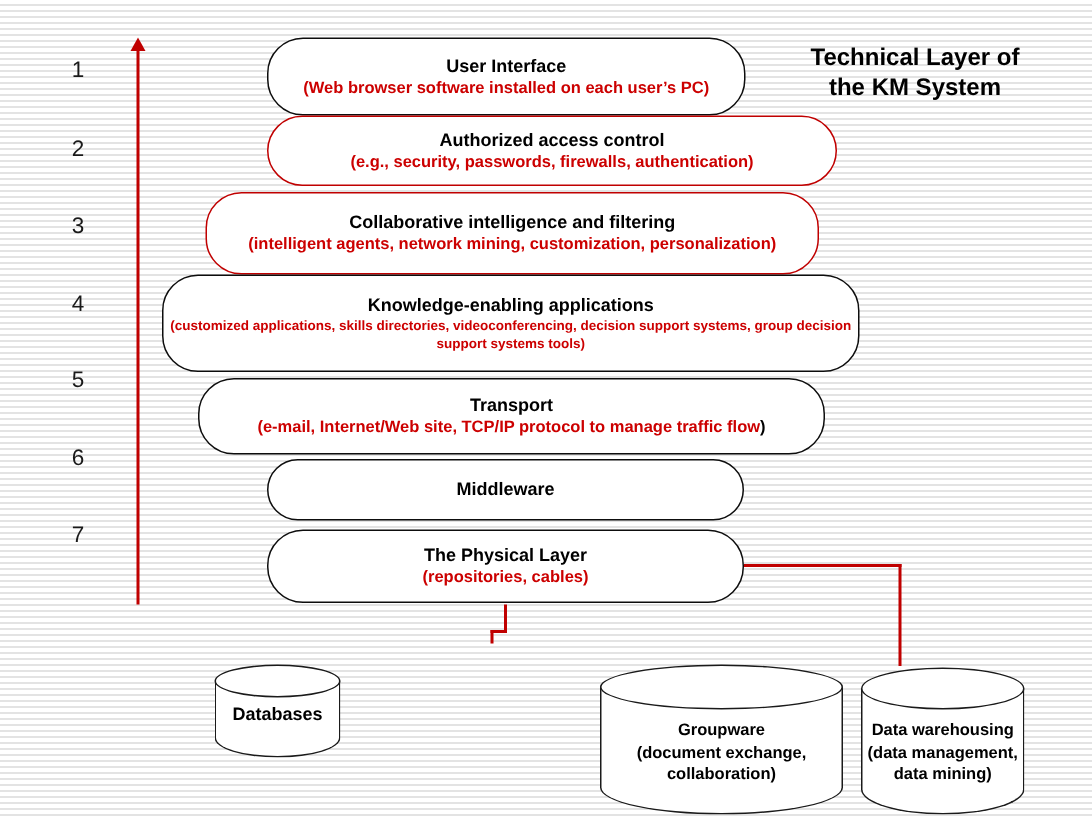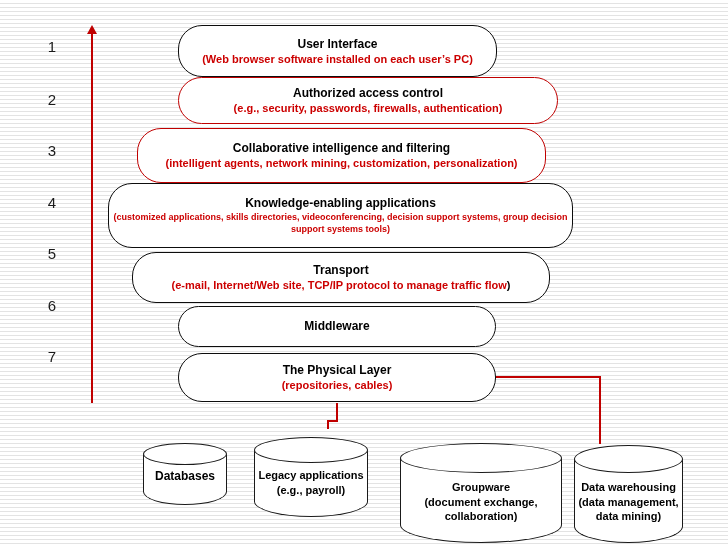--- a/index.html
+++ b/index.html
@@ -61,20 +61,24 @@
   .c-group{left:400px;top:443px;width:120px;height:100px;padding-left:42px;--ry:15px;}
   .c-group .cyl-label{top:37px;}
   .c-dw{left:574px;top:445px;width:109px;height:98px;--ry:14px;}
   .c-dw .cyl-label{top:35px;}
 </style>
 </head>
 <body>
 
 <div class="slide">
 
+  <div class="slide-title">
+    <div>Technical Layer of</div>
+    <div>the KM System</div>
+  </div>
 
   <div class="axis-num n1">1</div>
   <div class="axis-num n2">2</div>
   <div class="axis-num n3">3</div>
   <div class="axis-num n4">4</div>
   <div class="axis-num n5">5</div>
   <div class="axis-num n6">6</div>
   <div class="axis-num n7">7</div>
 
   <div class="axis-line"></div>
@@ -121,28 +125,20 @@
   <div class="redline conn-v"></div>
 
   <div class="cyl c-db">
     <div class="cyl-body"></div>
     <div class="cyl-top"></div>
     <div class="cyl-label">
       <div>Databases</div>
     </div>
   </div>
 
-  <div class="cyl c-legacy">
-    <div class="cyl-body"></div>
-    <div class="cyl-top"></div>
-    <div class="cyl-label">
-      <div>Legacy applications</div>
-      <div>(e.g., payroll)</div>
-    </div>
-  </div>
 
   <div class="cyl c-group">
     <div class="cyl-body"></div>
     <div class="cyl-top"></div>
     <div class="cyl-label">
       <div>Groupware</div>
       <div>(document exchange,</div>
       <div>collaboration)</div>
     </div>
   </div>

